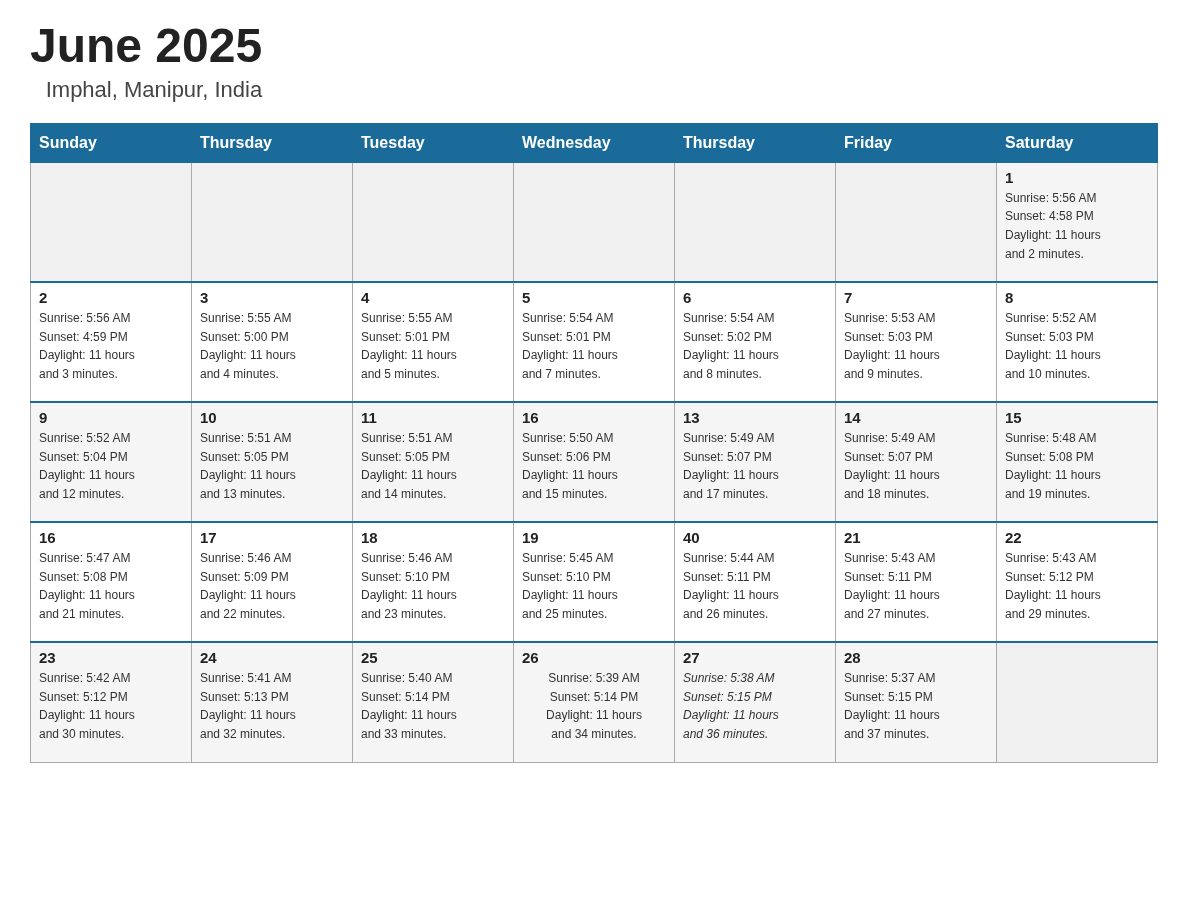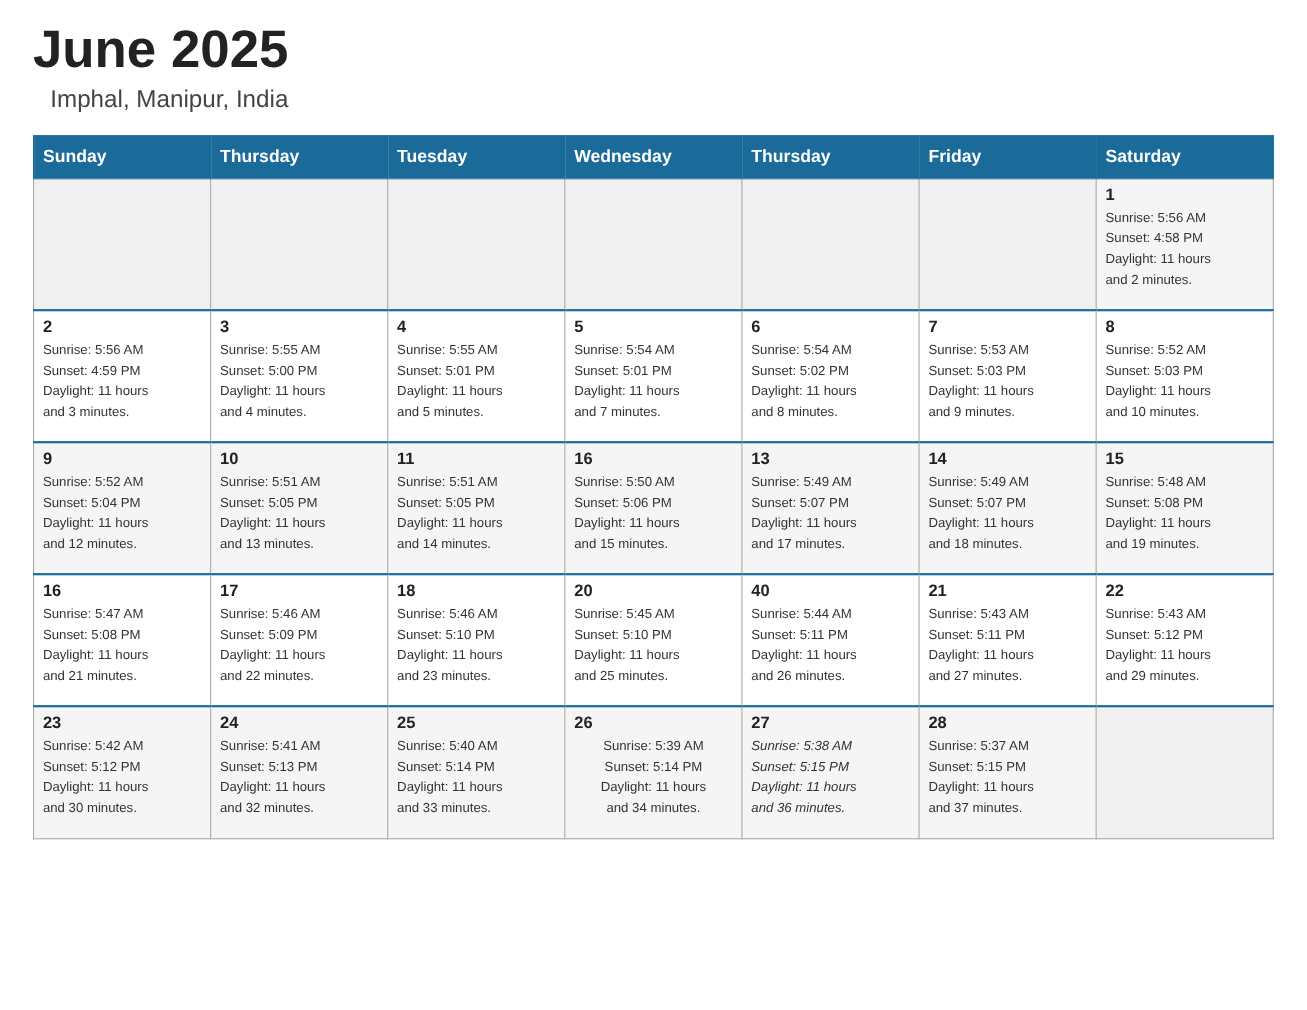--- a/index.html
+++ b/index.html
@@ -242,21 +242,21 @@
 and 22 minutes.</div>
         </td>
         <td>
           <span class="day-number">18</span>
           <div class="day-info" style="white-space: pre-line;">Sunrise: 5:46 AM
 Sunset: 5:10 PM
 Daylight: 11 hours
 and 23 minutes.</div>
         </td>
         <td>
-          <span class="day-number">20</span>
+          <span class="day-number">19</span>
           <div class="day-info" style="white-space: pre-line;">Sunrise: 5:45 AM
 Sunset: 5:10 PM
 Daylight: 11 hours
 and 25 minutes.</div>
         </td>
         <td>
           <span class="day-number">40</span>
           <div class="day-info" style="white-space: pre-line;">Sunrise: 5:44 AM
 Sunset: 5:11 PM
 Daylight: 11 hours

